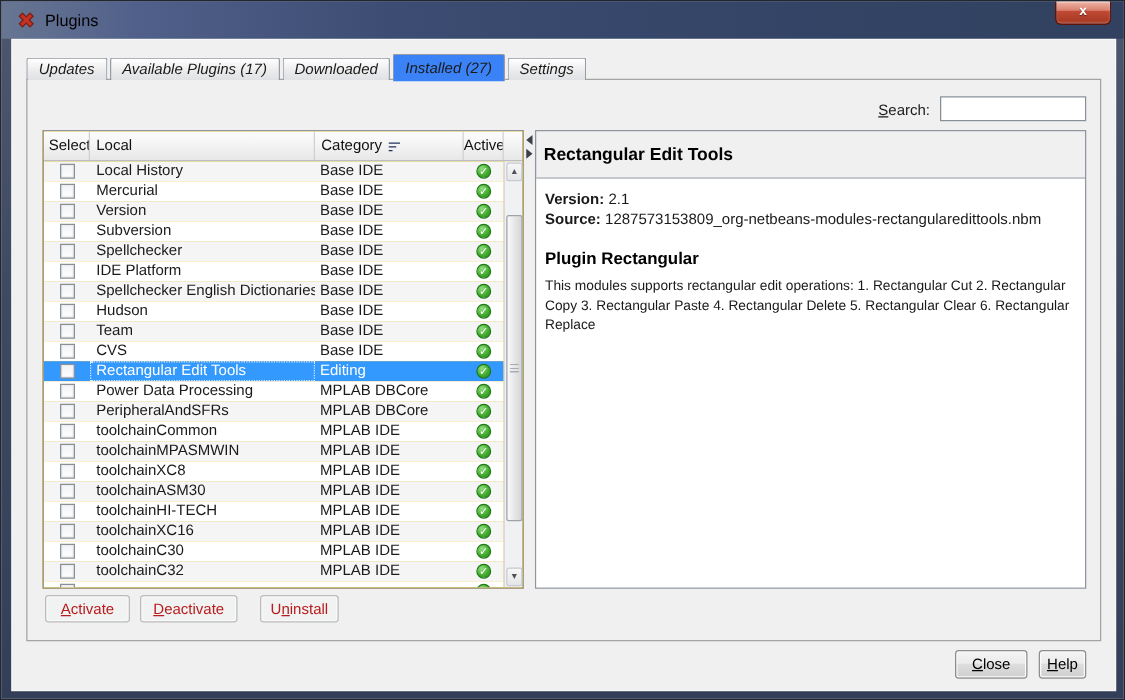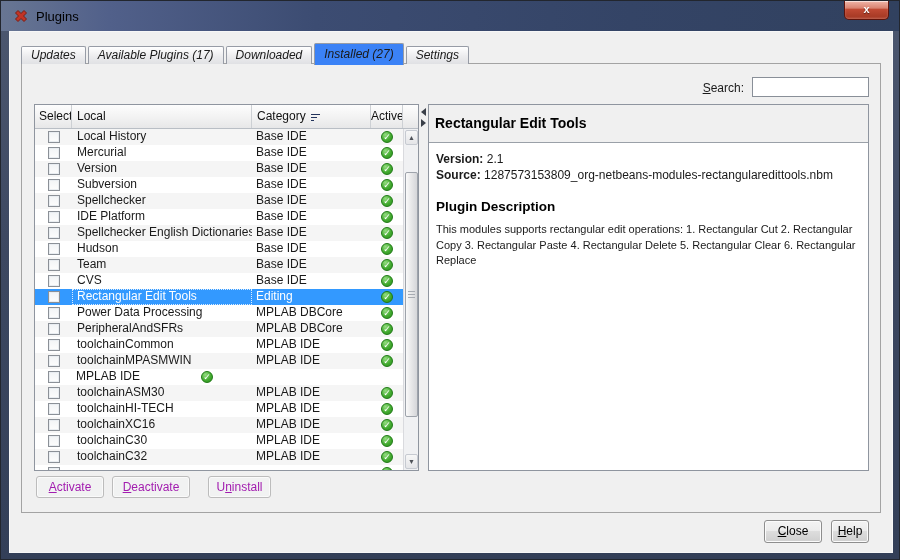--- a/index.html
+++ b/index.html
@@ -102,21 +102,21 @@
   .d-title { position:absolute; left:6px; top:10px; font-size:14px; font-weight:bold; color:#000; }
   .d-sep { position:absolute; left:0; top:37px; width:100%; height:1px; background:#9aa0a8; }
   .d-body { position:absolute; left:0; top:38px; width:100%; bottom:0; background:#fff; padding:8px 7px; font-size:12px; line-height:16px; }
   .d-line b { font-weight:bold; }
   .d-heading { font-size:13.5px; font-weight:bold; margin-top:16px; color:#000; }
   .d-desc { margin-top:7px; font-size:11px; line-height:15.5px; width:427px; }
 
   
   .btn { border-radius:3px; font-family:"Liberation Sans",sans-serif; font-size:12px; text-align:center; cursor:default; }
   .btn-disabled { position:absolute; top:412px; height:22px; line-height:20px;
-    background:#f1f2f2; border:1px solid #bcbcbc; color:#a21caf;
+    background:#f1f2f2; border:1px solid #bcbcbc; color:#b91c1c;
     box-shadow:inset 0 0 0 1px #fafafa; }
   .btn-activate { left:14px; width:68px; }
   .btn-deactivate { left:90px; width:78px; }
   .btn-uninstall { left:186px; width:63px; }
 
   .btn-normal { position:absolute; top:489px; height:23px; line-height:21px; color:#000;
     background:linear-gradient(180deg,#f3f3f3 0%,#ececec 45%,#dddddd 50%,#cfcfcf 100%);
     border:1px solid #8e8e8e; box-shadow:inset 0 0 0 1px #fbfbfb; }
   .btn-close { left:755px; width:58px; }
   .btn-help { left:822px; width:38px; }
@@ -332,20 +332,21 @@
     <div class="cell c-cat">MPLAB IDE</div>
     <div class="cell c-active">
       <span class="active-icon"></span>
     </div>
   </div>
 
   <div class="trow">
     <div class="cell c-select">
       <span class="checkbox"></span>
     </div>
+    <div class="cell c-name">toolchainXC8</div>
     <div class="cell c-cat">MPLAB IDE</div>
     <div class="cell c-active">
       <span class="active-icon"></span>
     </div>
   </div>
 
   <div class="trow stripe">
     <div class="cell c-select">
       <span class="checkbox"></span>
     </div>
@@ -431,21 +432,21 @@
         <div class="d-sep"></div>
         <div class="d-body">
           <div class="d-line">
             <b>Version:</b>
             <span>2.1</span>
           </div>
           <div class="d-line">
             <b>Source:</b>
             <span>1287573153809_org-netbeans-modules-rectangularedittools.nbm</span>
           </div>
-          <div class="d-heading">Plugin Description</div>
+          <div class="d-heading">Plugin Rectangular</div>
           <div class="d-desc">This modules supports rectangular edit operations: 1. Rectangular Cut 2. Rectangular Copy 3. Rectangular Paste 4. Rectangular Delete 5. Rectangular Clear 6. Rectangular Replace</div>
         </div>
       </div>
 
       <div class="btn btn-disabled btn-activate"><u>A</u>ctivate</div>
       <div class="btn btn-disabled btn-deactivate"><u>D</u>eactivate</div>
       <div class="btn btn-disabled btn-uninstall">U<u>n</u>install</div>
     </div>
 
     <div class="btn btn-normal btn-close"><u>C</u>lose</div>

